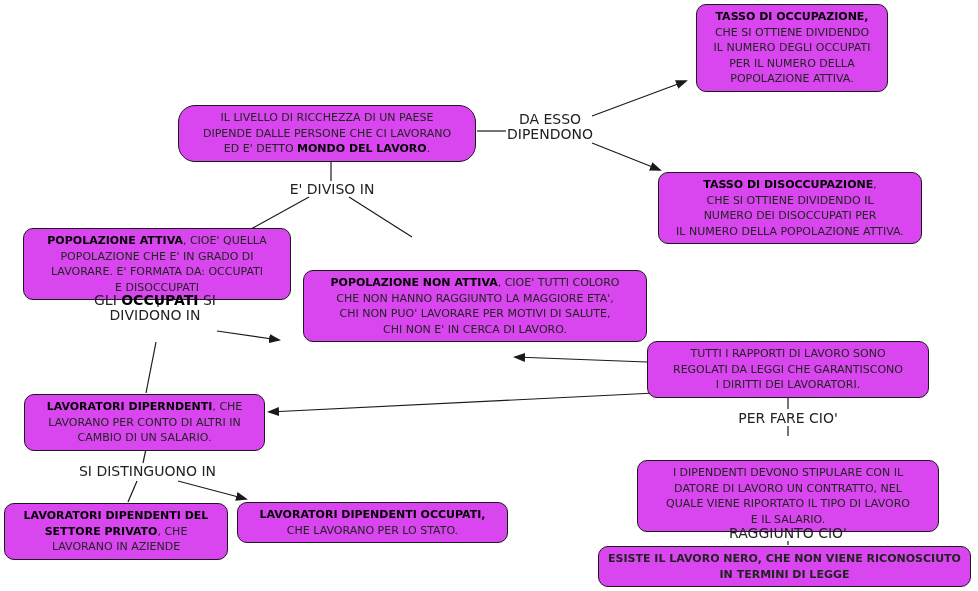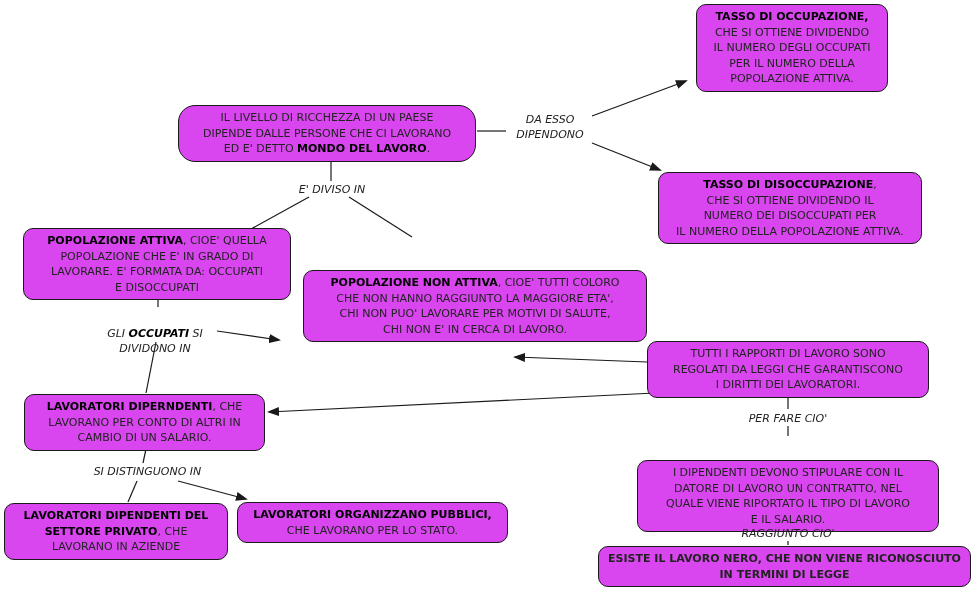--- a/index.html
+++ b/index.html
@@ -21,25 +21,24 @@
     padding:4px 8px;
     font-size:11px;
     line-height:15.5px;
     text-align:center;
     white-space:pre-line;
   }
   .node b{color:#000000;}
   .link-label{
     position:absolute;
     box-sizing:border-box;
-    font-size:11px;
+    font-size:14px;
     line-height:15px;
     text-align:center;
     white-space:pre-line;
-    font-style:italic;
   }
   .link-label b{color:#000000;}
 </style>
 </head>
 <body>
 
 <div class="canvas">
 
   <svg class="edges" viewBox="0 0 978 591" xmlns="http://www.w3.org/2000/svg">
     <defs>
@@ -105,32 +104,32 @@
 
   <div class="node" style="left:637px;top:460px;width:302px;"><span>I DIPENDENTI DEVONO STIPULARE CON IL
 DATORE DI LAVORO UN CONTRATTO, NEL
 QUALE VIENE RIPORTATO IL TIPO DI LAVORO
 E IL SALARIO.</span></div>
 
   <div class="node" style="left:4px;top:503px;width:224px;"><b>LAVORATORI DIPENDENTI DEL
 SETTORE PRIVATO</b><span>, CHE
 LAVORANO IN AZIENDE</span></div>
 
-  <div class="node" style="left:237px;top:502px;width:271px;"><b>LAVORATORI ORGANIZZANO PUBBLICI,</b><span>
+  <div class="node" style="left:237px;top:502px;width:271px;"><b>LAVORATORI DIPENDENTI OCCUPATI,</b><span>
 CHE LAVORANO PER LO STATO.</span></div>
 
   <div class="node" style="left:598px;top:546px;width:373px;font-weight:bold;"><span>ESISTE IL LAVORO NERO, CHE NON VIENE RICONOSCIUTO
 IN TERMINI DI LEGGE</span></div>
 
   <div class="link-label" style="left:505px;top:112px;width:90px;">DA ESSO
 DIPENDONO</div>
 
   <div class="link-label" style="left:272px;top:182px;width:120px;">E' DIVISO IN</div>
 
-  <div class="link-label" style="left:85px;top:326px;width:140px;"><span>GLI </span><b>OCCUPATI</b><span> SI
+  <div class="link-label" style="left:85px;top:293px;width:140px;"><span>GLI </span><b>OCCUPATI</b><span> SI
 DIVIDONO IN</span></div>
 
   <div class="link-label" style="left:60px;top:464px;width:175px;">SI DISTINGUONO IN</div>
 
   <div class="link-label" style="left:728px;top:411px;width:120px;">PER FARE CIO'</div>
 
   <div class="link-label" style="left:718px;top:526px;width:140px;">RAGGIUNTO CIO'</div>
 
 </div>
 

